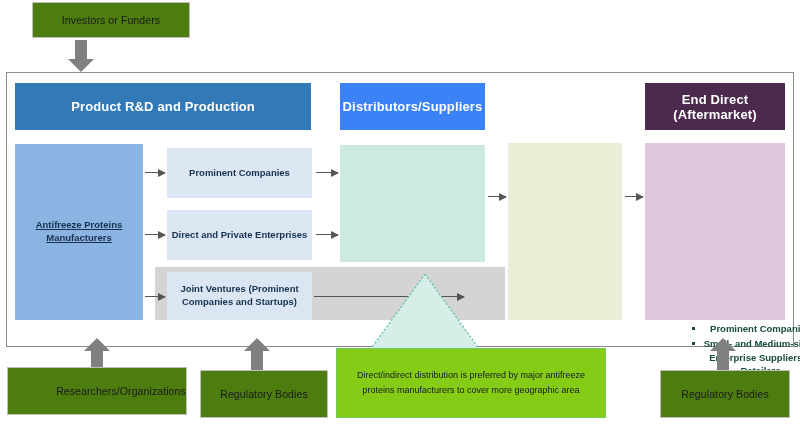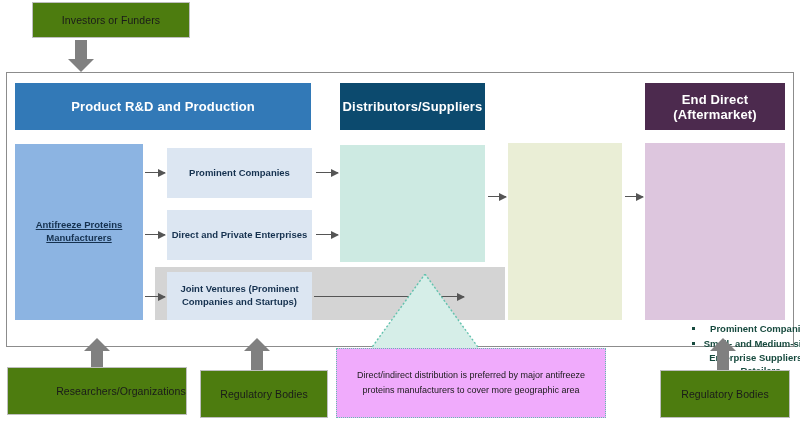--- a/index.html
+++ b/index.html
@@ -48,21 +48,21 @@
   }
 
   
   .col-header {
     color: #ffffff;
     font-size: 13px;
     font-weight: bold;
     letter-spacing: .15px;
   }
   #hdr-rnd       { background: #3279b7; }
-  #hdr-dist      { background: #0c4a6e; }
+  #hdr-dist      { background: #3b82f6; }
   #hdr-endusers  { background: #a2bf3e; }
   #hdr-after     { background: #4c2a4e; }
 
   
   #body-manufacturers {
     background: #8cb4e2;
     color: #15314f;
     font-size: 9.5px;
     line-height: 1.35;
     font-weight: bold;
@@ -158,21 +158,21 @@
   }
   .arrow-up .shaft { top: 12px; bottom: 0; }
 
   
   #callout-body {
     position: absolute;
     left: 336px;
     top: 348px;
     width: 270px;
     height: 70px;
-    background: #f0abfc;
+    background: #84cc16;
     border: 1px dotted #63c2ae;
     box-sizing: border-box;
     display: flex;
     align-items: center;
     justify-content: center;
     text-align: center;
     color: #1a1a1a;
     font-size: 9px;
     line-height: 1.65;
     padding: 0 16px;

